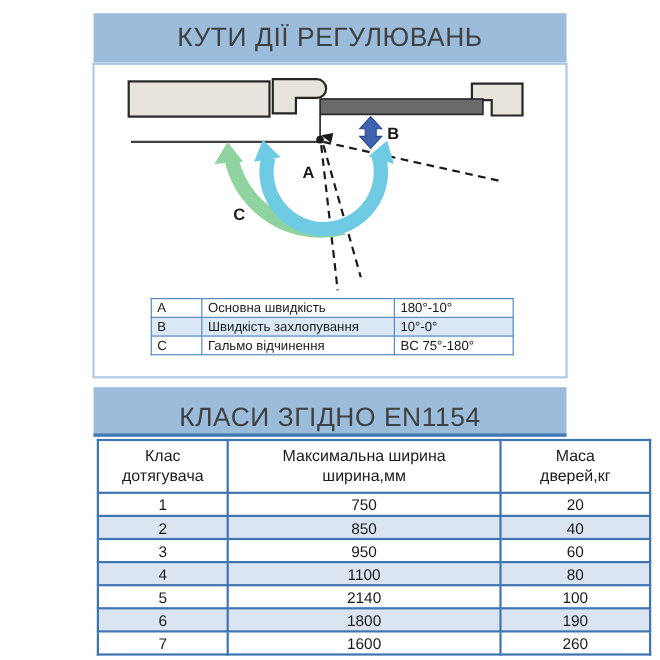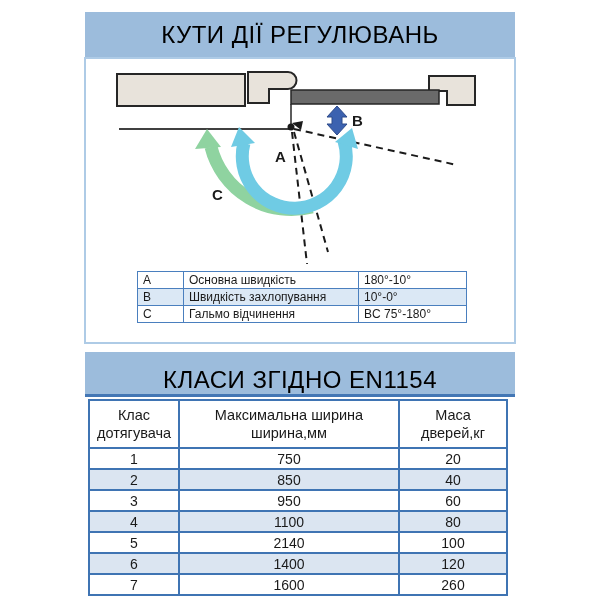--- a/index.html
+++ b/index.html
@@ -1,21 +1,21 @@
 <!DOCTYPE html>
 <html><head>
 <meta charset="utf-8">
 <style>
   html,body{margin:0;padding:0;}
   body{
     width:600px;height:600px;position:relative;background:#ffffff;
     font-family:"Liberation Sans", sans-serif;color:#1a1a1a;overflow:hidden;
   }
   .title-bar{
-    position:absolute;left:85px;width:430px;background:#9cbcdc;color:#000000;
+    position:absolute;left:85px;width:430px;background:#9cbcdc;color:#404040;
     display:flex;align-items:center;justify-content:center;
     font-size:24px;font-weight:400;letter-spacing:0.5px;
   }
   #sec1-title{top:12px;height:45px;}
   #sec2-title{top:352px;height:42px;border-bottom:3px solid #4377b5;align-items:flex-end;}
   #diagram-box{
     position:absolute;left:84px;top:57px;width:432px;height:287px;
     border:2px solid #aecbe6;box-sizing:border-box;background:#ffffff;
   }
   #diagram-svg{position:absolute;left:0;top:0;}
@@ -32,21 +32,21 @@
   #legend-table .c1{width:40px;}
   #legend-table .c2{width:169px;}
   #legend-table .c3{width:102px;}
   
   #main-table{
     position:absolute;left:88px;top:399px;border-collapse:collapse;
     table-layout:fixed;font-size:14px;text-align:center;
   }
   #main-table th, #main-table td{
     border:2px solid #3f74b3;background:#ffffff;vertical-align:middle;
-    padding:0 2px;font-weight:400;
+    padding:0 16px;font-weight:400;
   }
   #main-table th{height:46px;font-size:14.5px;line-height:1.25;}
   #main-table td{height:19px;}
   #main-table tr.alt td{background:#dbe5f1;}
   #main-table .w1{width:84px;}
   #main-table .w2{width:214px;}
   #main-table .w3{width:102px;}
 </style>
 </head>
 <body>
@@ -147,22 +147,22 @@
       <td>1100</td>
       <td>80</td>
     </tr>
     <tr>
       <td>5</td>
       <td>2140</td>
       <td>100</td>
     </tr>
     <tr class="alt">
       <td>6</td>
-      <td>1400</td>
-      <td>120</td>
+      <td>1800</td>
+      <td>190</td>
     </tr>
     <tr>
       <td>7</td>
       <td>1600</td>
       <td>260</td>
     </tr>
   </tbody>
 </table>
 
 </body></html>

